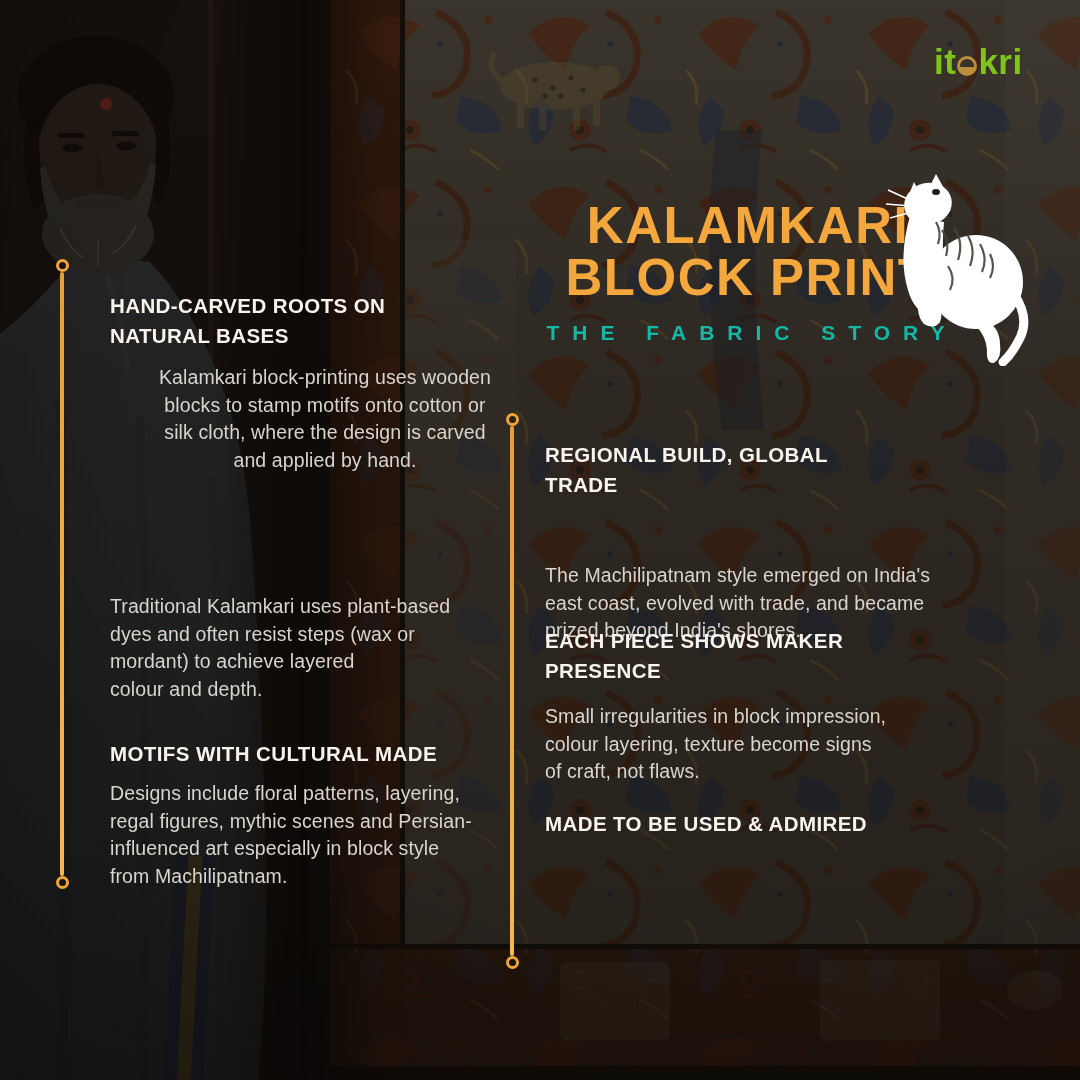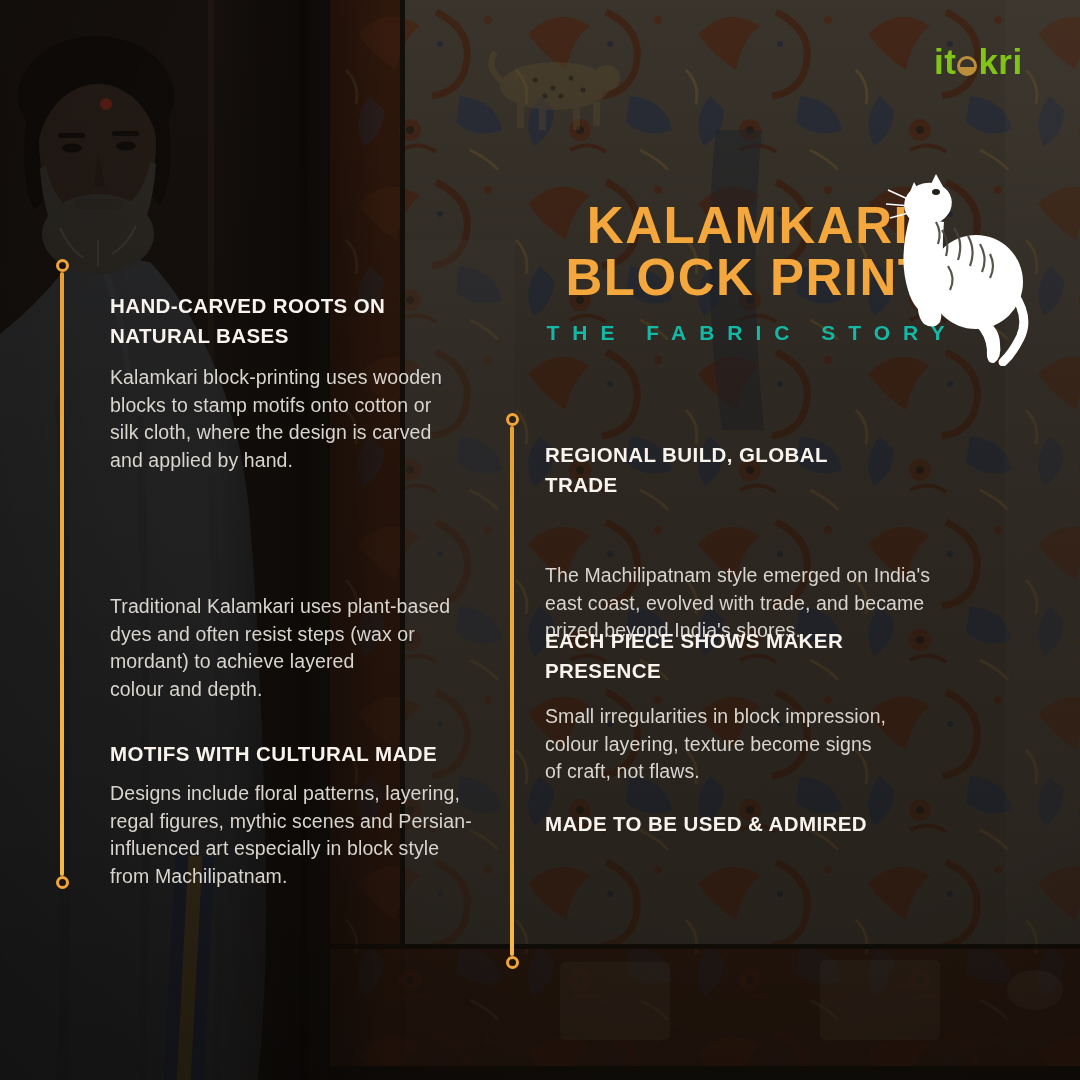--- a/index.html
+++ b/index.html
@@ -239,21 +239,21 @@
   </div>
 
   <div>
     <div class="timeline-dot" style="left:505.5px; top:412.5px;"></div>
     <div class="timeline-rule" style="left:510.3px; top:426px; height:530px;"></div>
     <div class="timeline-dot" style="left:505.5px; top:955.5px;"></div>
   </div>
 
   <h2 class="sec-h" style="left:110px; top:291px; width:420px;">HAND-CARVED ROOTS ON
 NATURAL BASES</h2>
-  <p class="sec-b" style="left:110px; top:364px; width:430px;">Kalamkari block-printing uses wooden
+  <p class="sec-b" style="left:110px; top:364px; width:430px;text-align:center;">Kalamkari block-printing uses wooden
 blocks to stamp motifs onto cotton or
 silk cloth, where the design is carved
 and applied by hand.</p>
 
   <p class="sec-b" style="left:110px; top:593px; width:430px;">Traditional Kalamkari uses plant-based
 dyes and often resist steps (wax or
 mordant) to achieve layered
 colour and depth.</p>
 
   <h2 class="sec-h" style="left:110px; top:739px; width:430px;">MOTIFS WITH CULTURAL MADE</h2>

